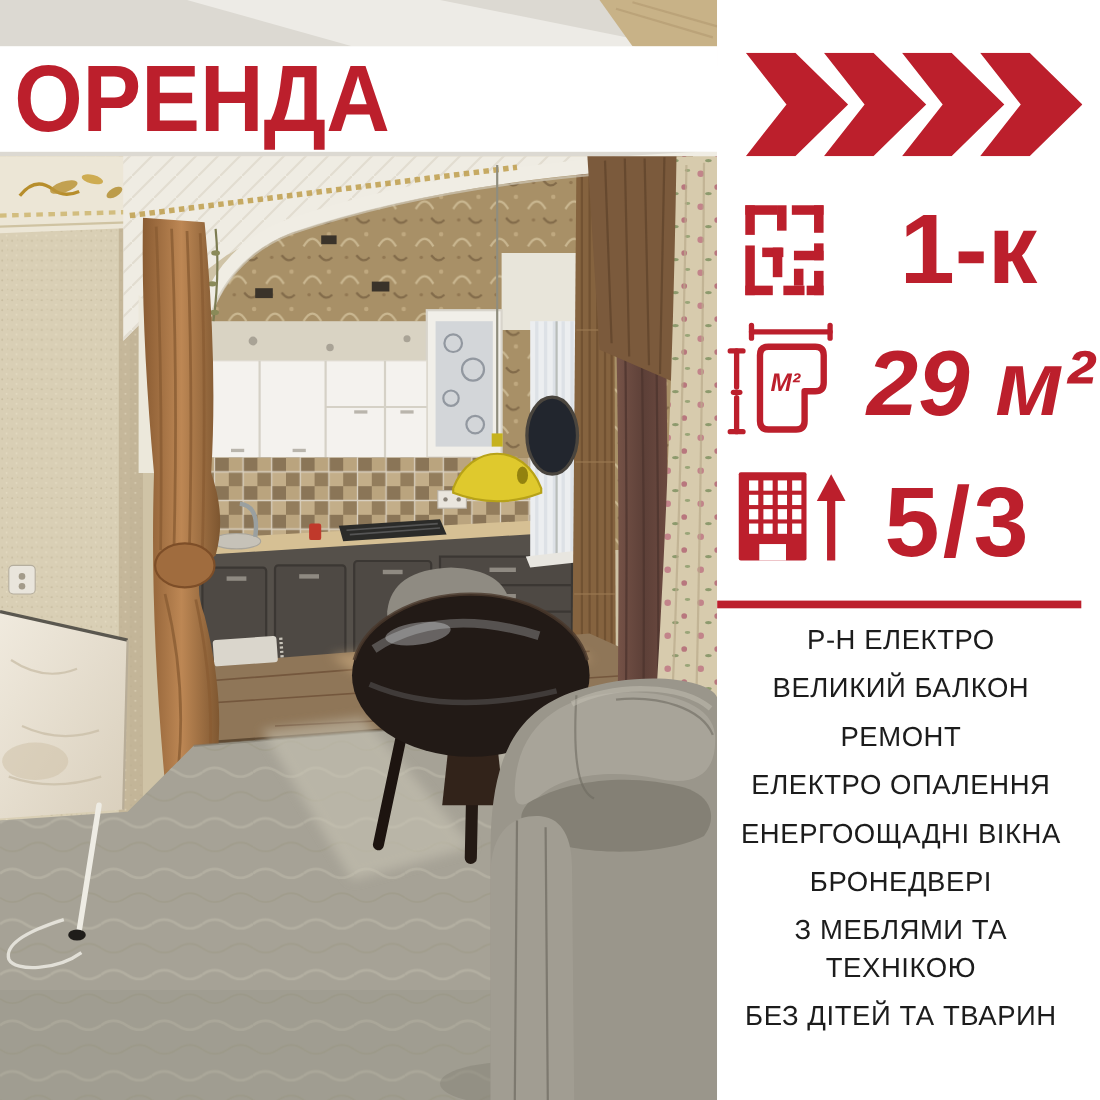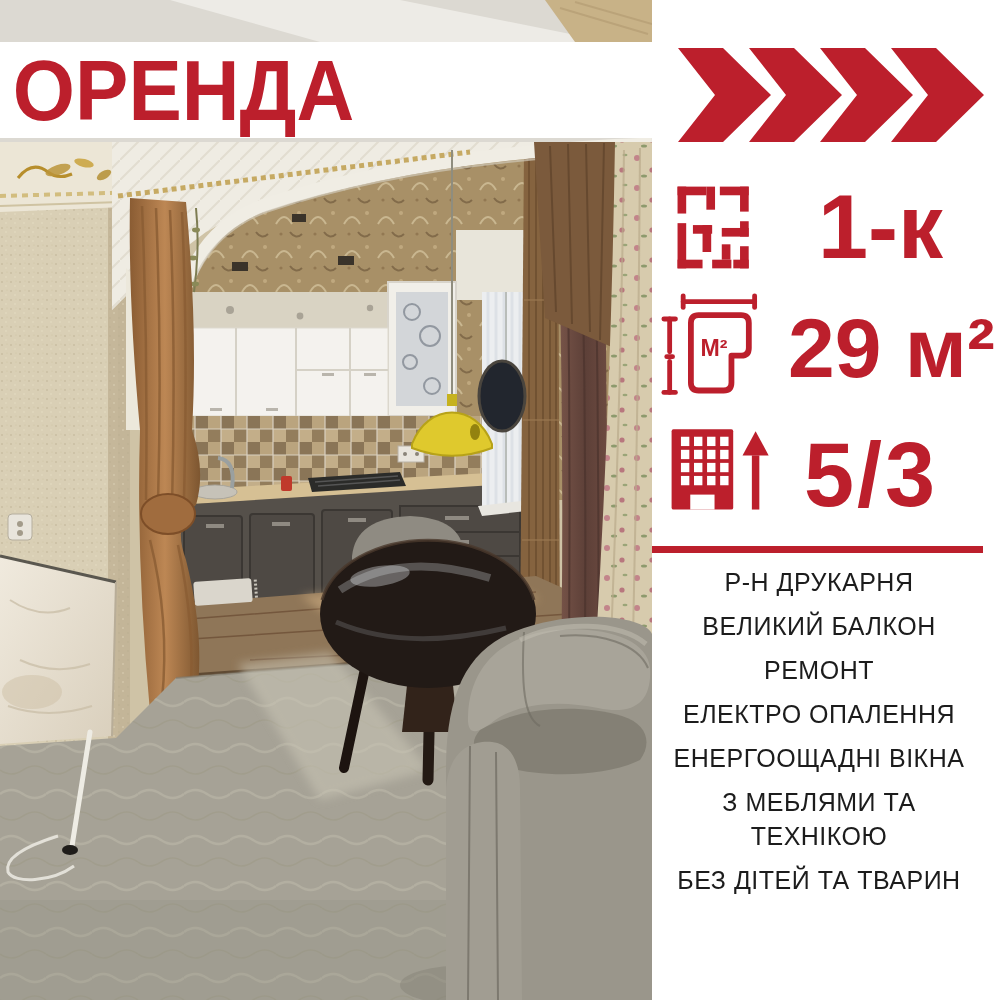--- a/index.html
+++ b/index.html
@@ -10,21 +10,21 @@
   .title-band{position:absolute;left:0;top:42px;width:652px;height:96px;background:#ffffff;
               display:flex;align-items:center;justify-content:flex-start;}
   .title-band span{color:#bc1f2c;font-size:86px;font-weight:800;letter-spacing:0px;
                    transform:scaleX(.93);white-space:nowrap;}
   .panel{position:absolute;left:652px;top:0;width:376px;height:1000px;background:#ffffff;}
   .chevrons{position:absolute;left:26px;top:48px;width:306px;height:94px;}
   .stat{position:absolute;display:flex;align-items:center;color:#bc1f2c;}
   .stat .value{font-weight:700;white-space:nowrap;}
   .stat-rooms{left:14px;top:168px;height:118px;}
   .stat-rooms .value{font-size:90px;margin-left:52px;}
-  .stat-area{left:8px;top:286px;height:124px;}
+  .stat-area{left:8px;top:286px;height:124px;font-style:italic;}
   .stat-area .value{font-size:84px;margin-left:16px;text-align:right;}
   .stat-floor{left:14px;top:414px;height:122px;}
   .stat-floor .value{font-size:90px;margin-left:26px;letter-spacing:3px;}
   .divider{position:absolute;left:0;top:546px;width:331px;height:7px;background:#bc1f2c;}
   .features{position:absolute;left:0;top:560px;width:334px;margin:0;padding:0;list-style:none;}
   .features li{color:#1c1c1c;font-size:25px;line-height:34px;padding:5px 0;text-align:center;
                letter-spacing:.5px;white-space:pre-line;}
 </style>
 </head>
 <body>
@@ -377,23 +377,24 @@
           <polygon points="96,8 82,34 110,34"></polygon>
           <rect x="92" y="34" width="8" height="58"></rect>
         </g>
       </svg>
       <span class="value">5/3</span>
     </div>
 
     <div class="divider"></div>
 
     <ul class="features">
-      <li>Р-Н ДРУКАРНЯ</li>
+      <li>Р-Н ЕЛЕКТРО</li>
       <li>ВЕЛИКИЙ БАЛКОН</li>
       <li>РЕМОНТ</li>
       <li>ЕЛЕКТРО ОПАЛЕННЯ</li>
       <li>ЕНЕРГООЩАДНІ ВІКНА</li>
+      <li>БРОНЕДВЕРІ</li>
       <li>З МЕБЛЯМИ ТА
 ТЕХНІКОЮ</li>
       <li>БЕЗ ДІТЕЙ ТА ТВАРИН</li>
     </ul>
   </div>
 </div>
 
 </body></html>

